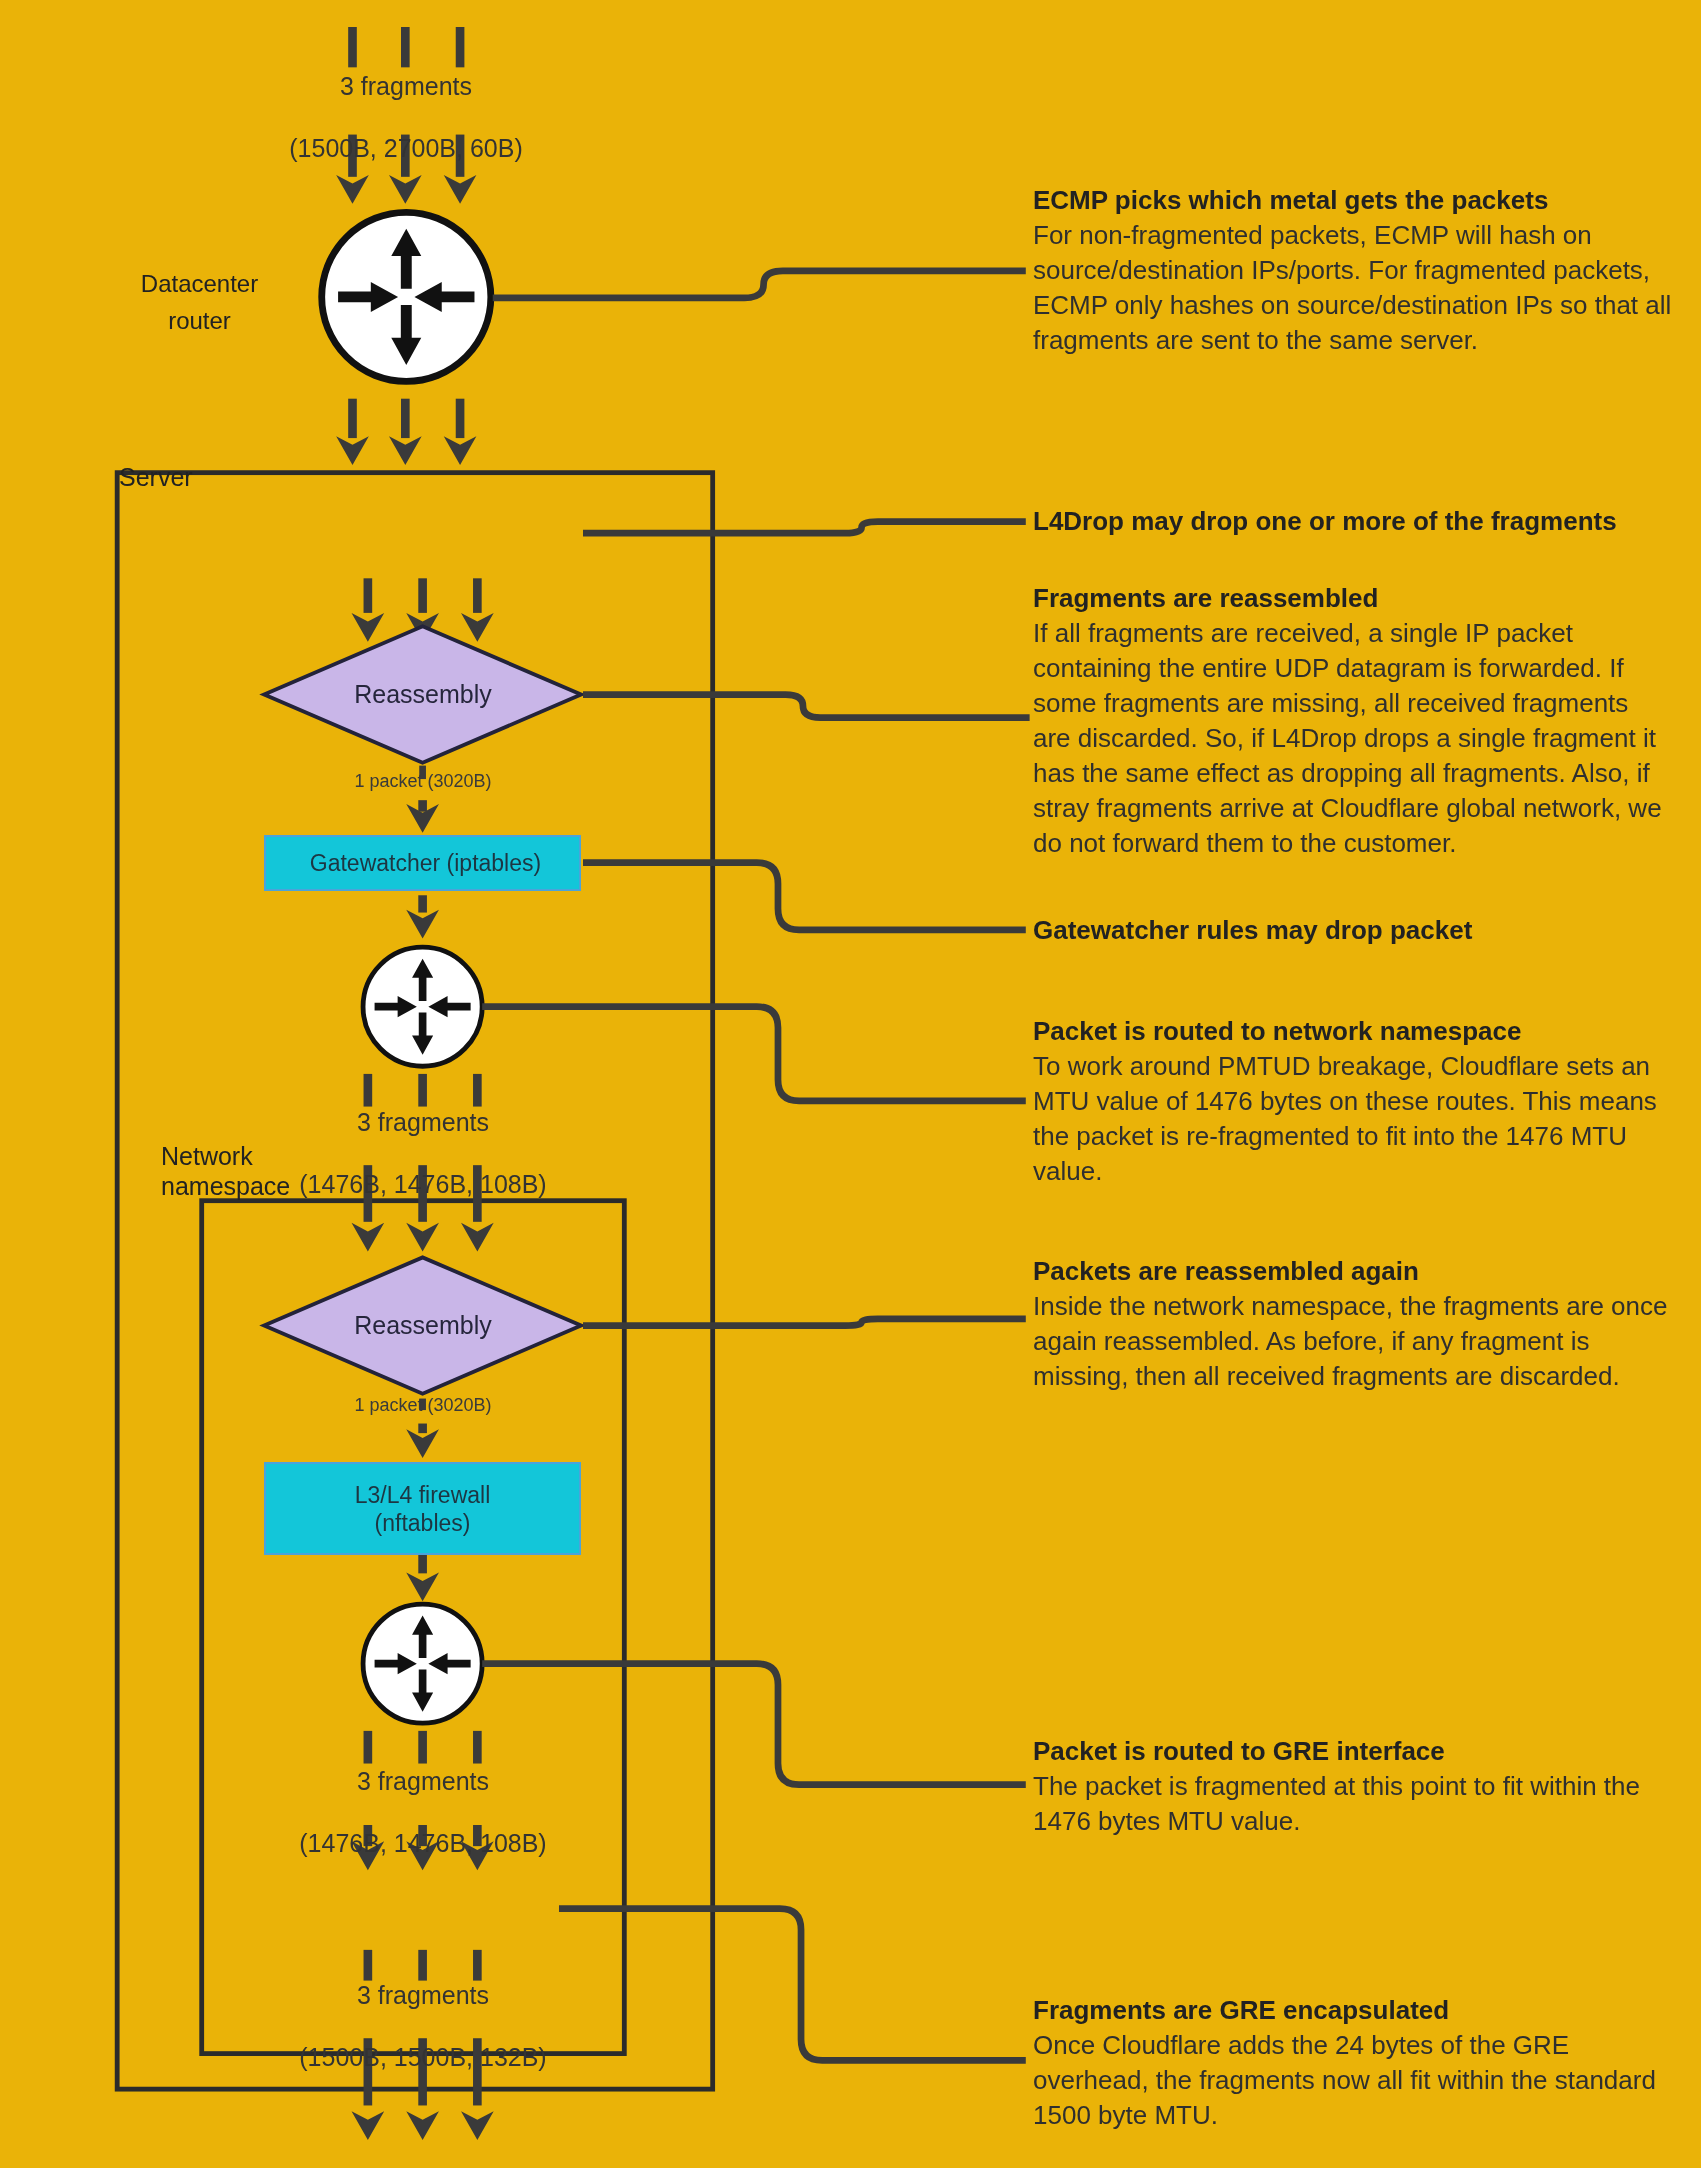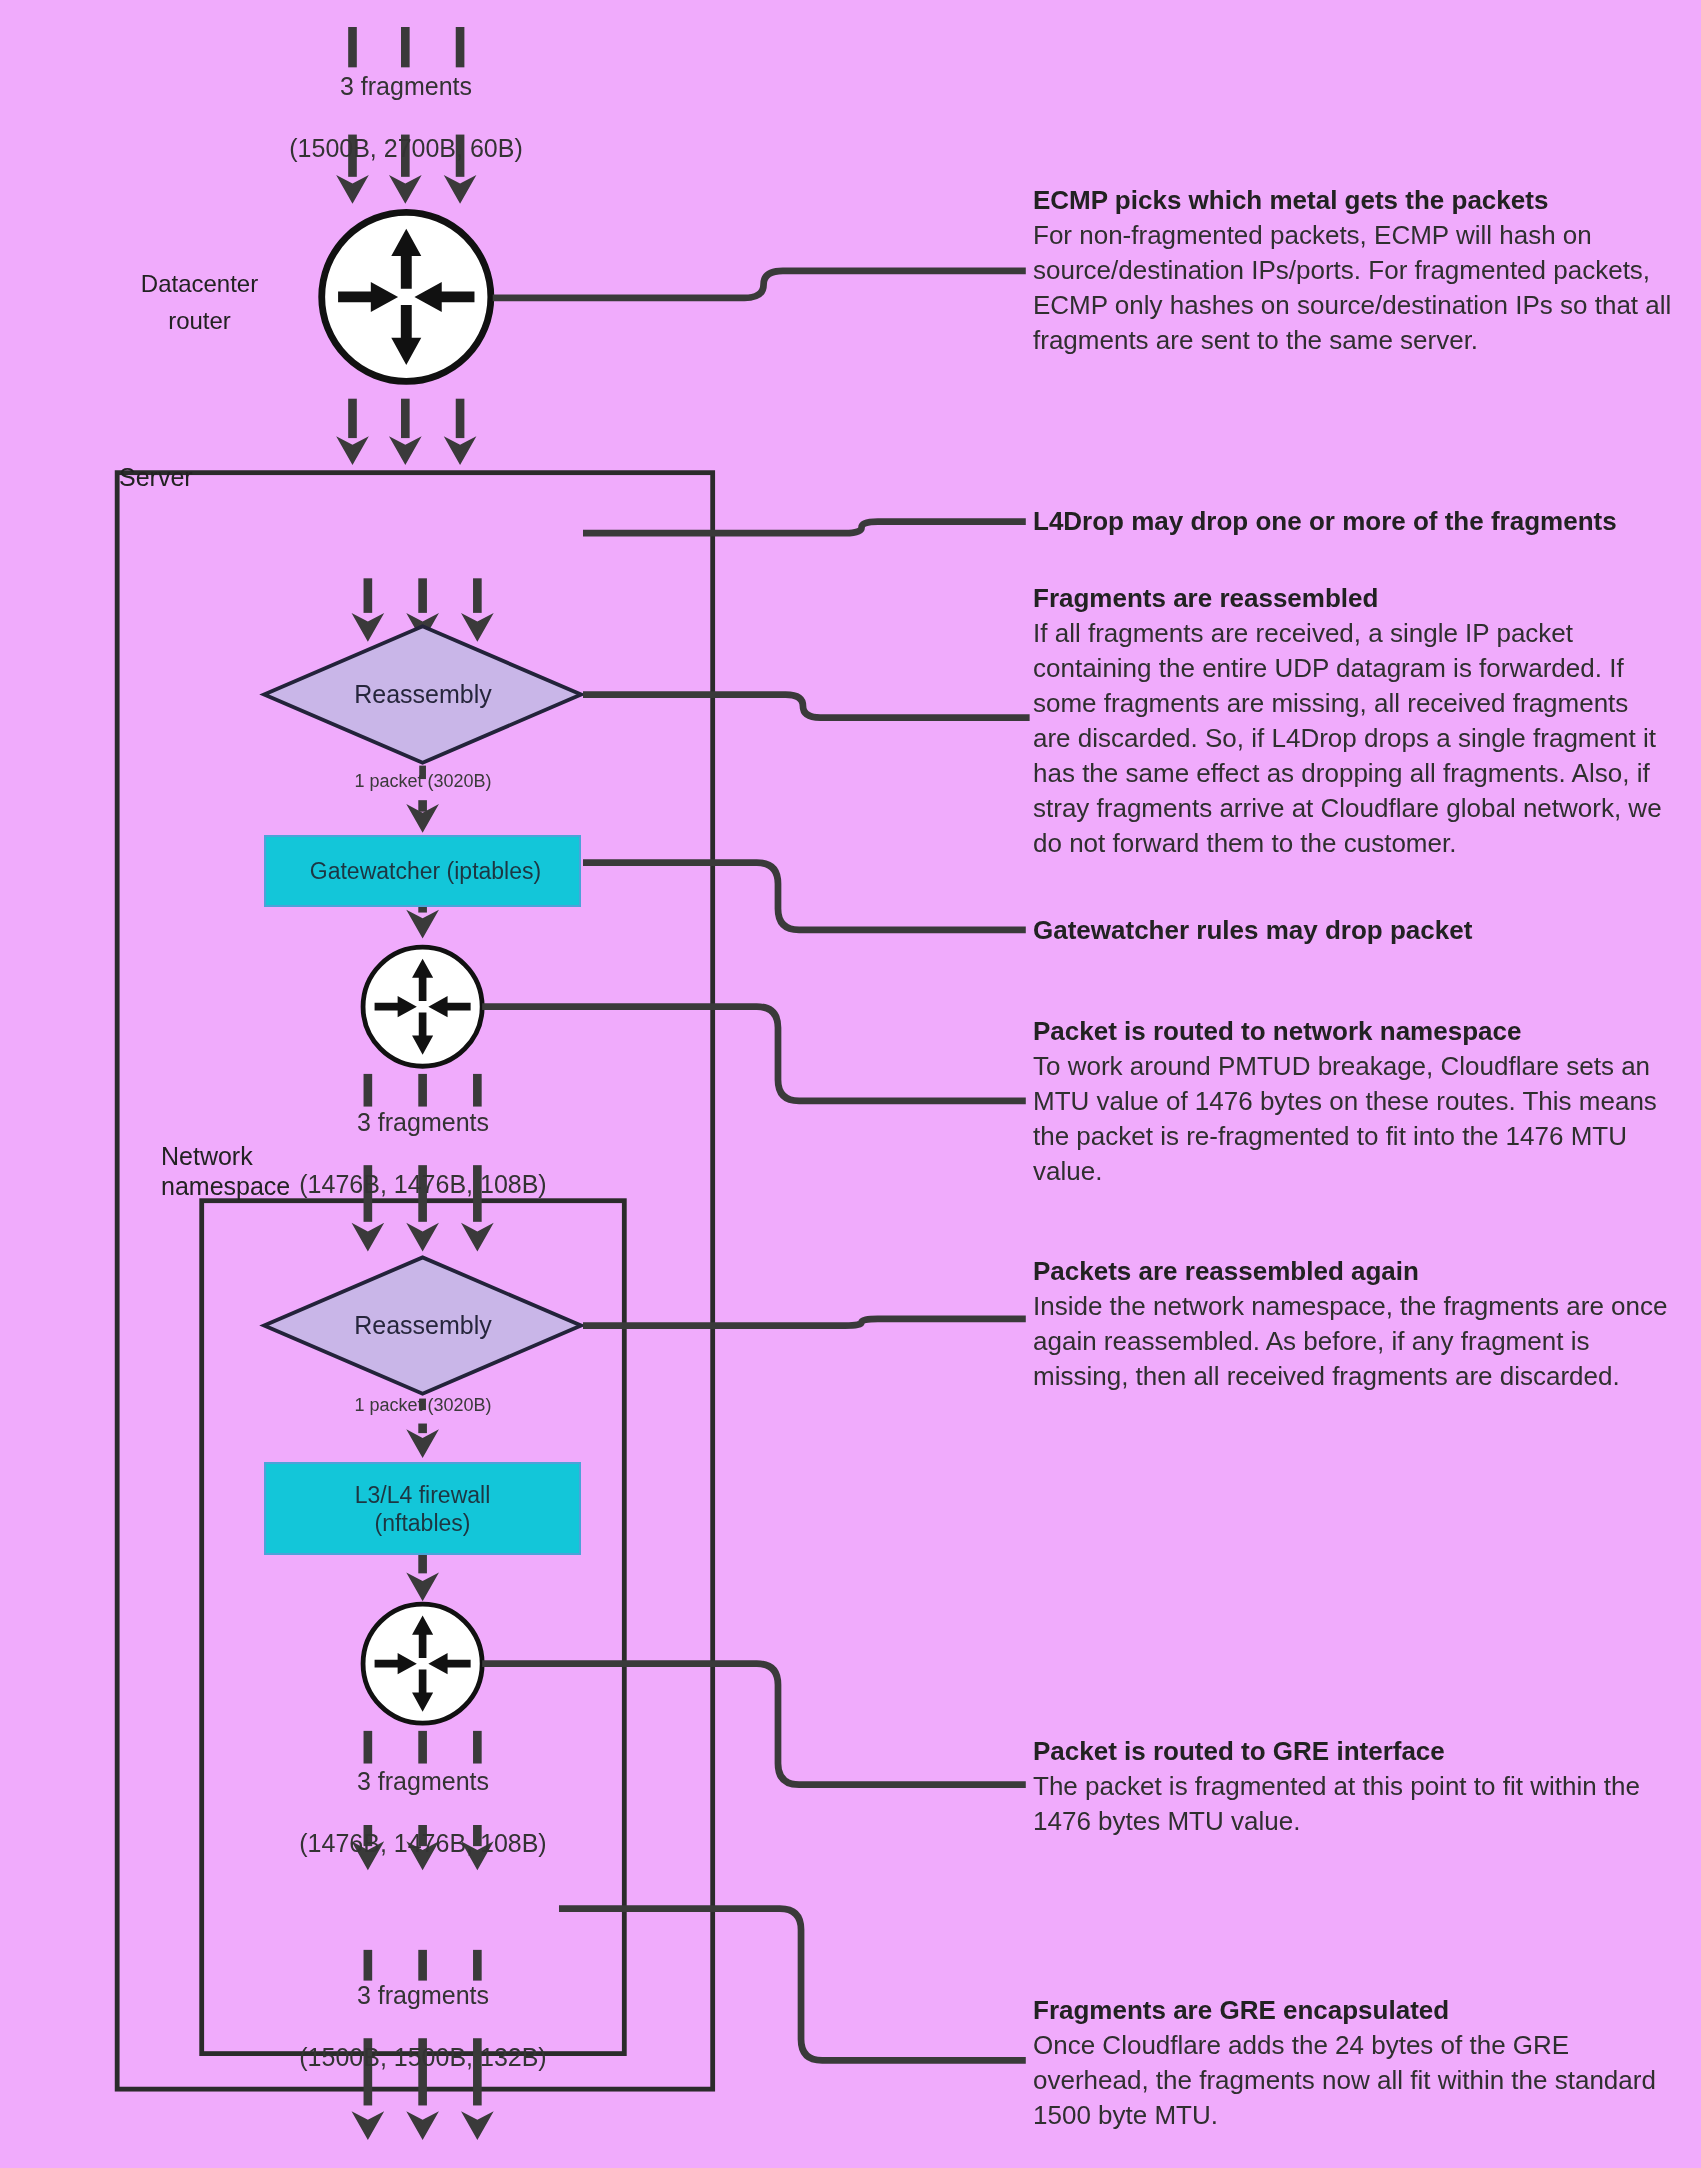--- a/index.html
+++ b/index.html
@@ -1,16 +1,16 @@
 <!DOCTYPE html>
 <html><head>
 <meta charset="utf-8">
 <style>
   html,body{margin:0;padding:0;background:#ffffff;}
-  #canvas{position:relative;width:1701px;height:2168px;background:#f0abfc;
+  #canvas{position:relative;width:1701px;height:2168px;background:#eab308;
           font-family:"Liberation Sans",sans-serif;color:#303030;overflow:hidden;}
   #shapes{position:absolute;left:0;top:0;}
   .lbl{position:absolute;white-space:pre-line;}
   .center{text-align:center;}
   .frag{font-size:25px;line-height:31px;color:#333333;}
   .pkt{font-size:18px;color:#3a3a3a;}
   .boxlbl{position:absolute;display:flex;align-items:center;justify-content:center;
           text-align:center;font-size:23px;line-height:28px;color:#1d3642;white-space:pre-line;}
   .node{position:absolute;background:#13c6d9;border:2.9px solid #4ba3d9;box-sizing:border-box;}
   .diamondlbl{color:#26263c;}
@@ -183,21 +183,21 @@
 <div class="lbl ctrlbl center" style="left:89px;top:265px;width:221px;">Datacenter
 router</div>
 
 <div class="lbl outlbl" style="left:119px;top:438px;margin-top:24px;">Server</div>
 
 
 <div class="lbl diamondlbl center" style="left:279px;top:680px;width:288px;font-size:25px;">Reassembly</div>
 
 <div class="lbl pkt center" style="left:279px;top:771px;width:288px;">1 packet (3020B)</div>
 
-<div class="node boxlbl" style="left:264px;top:835px;width:317px;height:72px;padding-left:6px;">Gatewatcher (iptables)</div>
+<div class="node boxlbl" style="left:264px;top:835px;width:317px;height:56px;padding-left:6px;">Gatewatcher (iptables)</div>
 
 <div class="lbl frag center" style="left:255px;top:1107px;width:336px;"><span>3 fragments</span><br>
 <span>(1476B, 1476B, 108B)</span></div>
 
 <div class="lbl outlbl" style="left:161px;top:1141px;">Network
 namespace</div>
 
 <div class="lbl diamondlbl center" style="left:279px;top:1311px;width:288px;font-size:25px;">Reassembly</div>
 
 <div class="lbl pkt center" style="left:279px;top:1395px;width:288px;">1 packet (3020B)</div>

